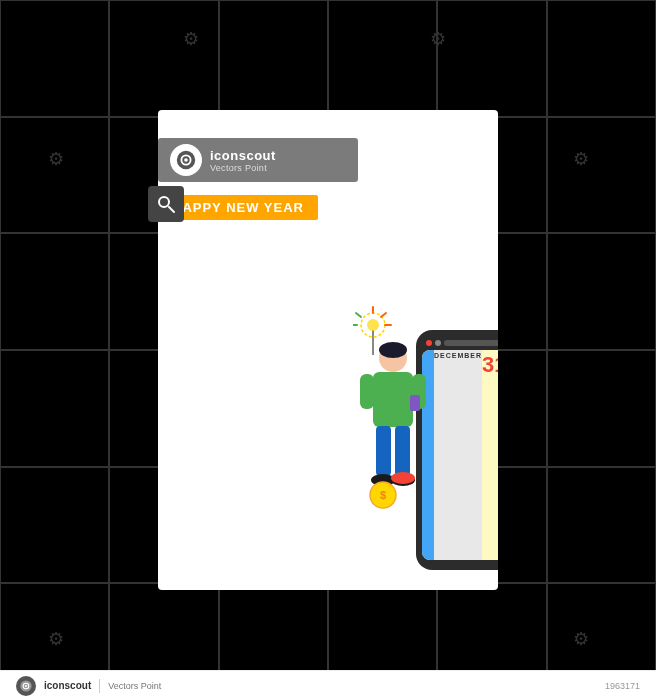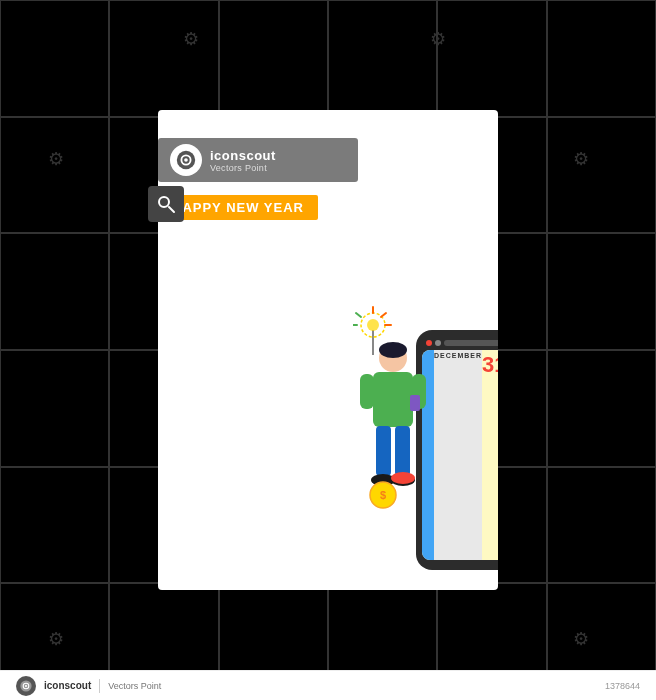--- a/index.html
+++ b/index.html
@@ -421,14 +421,14 @@
   <div class="bottom-logo">
     <svg viewBox="0 0 20 20" width="14" height="14">
       <circle cx="10" cy="10" r="8" fill="#999"></circle>
       <circle cx="10" cy="10" r="4" fill="none" stroke="#fff" stroke-width="1.5"></circle>
       <circle cx="10" cy="10" r="1.5" fill="#fff"></circle>
     </svg>
   </div>
   <span class="bottom-brand">iconscout</span>
   <div class="bottom-divider"></div>
   <span class="bottom-sub">Vectors Point</span>
-  <span class="bottom-id">1378644</span>
+  <span class="bottom-id">1963171</span>
 </div>
 
 </body></html>

